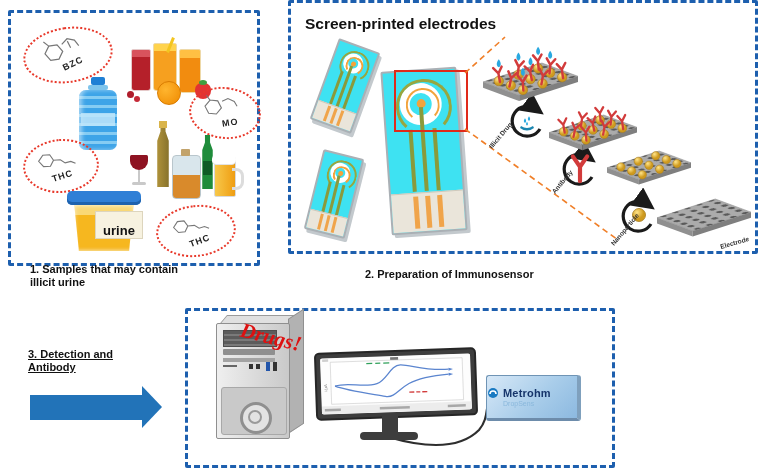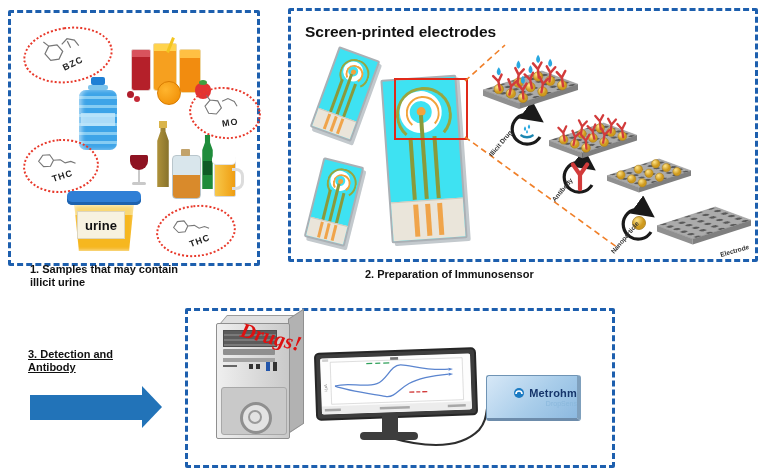--- a/index.html
+++ b/index.html
@@ -53,21 +53,21 @@
   .zoom-box{position:absolute;border:2px solid #e02a1a;background:transparent;}
   
   .tower-front{position:absolute;background:linear-gradient(90deg,#efefef,#c9c9c9);border:1px solid #8f8f8f;border-radius:2px;}
   .tower-front>div{position:absolute;}
   .drugs-text{position:absolute;font-family:"Liberation Serif",serif;font-style:italic;font-weight:bold;
               font-size:21px;color:#dd1111;transform:rotate(14deg);z-index:6;white-space:nowrap;}
   .monitor{position:absolute;background:#3d3d3d;border:2px solid #262626;border-radius:5px;padding:4px;transform:rotate(-2deg);}
   .screen{background:#fdfdfd;border-radius:2px;overflow:hidden;}
   .device{position:absolute;background:linear-gradient(135deg,#d7e8f7 0%,#a9cdea 55%,#8cb9e0 100%);
           border:1px solid #6f94b5;border-right:4px solid #7fa0bd;border-bottom:3px solid #6d8cab;border-radius:3px;
-          display:flex;flex-direction:column;align-items:flex-end;justify-content:center;}
+          display:flex;flex-direction:column;align-items:flex-start;justify-content:center;}
   .brand-row{display:flex;align-items:center;gap:4px;}
   .brand{font-weight:bold;font-size:11px;color:#16356b;letter-spacing:.2px;}
   .brand-sub{font-size:7px;color:#8ab8dc;margin-left:16px;margin-top:1px;}
   .big-arrow-shaft{position:absolute;background:#2273b8;}
   .big-arrow-head{position:absolute;width:0;height:0;border-left:20px solid #2273b8;
                   border-top:21px solid transparent;border-bottom:21px solid transparent;}
   svg text{font-family:"Liberation Sans",sans-serif;}
 </style>
 </head>
 <body>
@@ -126,39 +126,39 @@
     <div class="abs" style="left:12px;top:49px;width:2px;height:12px;background:#c9c9c9;"></div>
     <div class="abs" style="left:6px;top:61px;width:14px;height:3px;background:#c9c9c9;border-radius:2px;"></div>
     <div class="abs" style="left:88px;top:40px;width:20px;height:34px;background:linear-gradient(90deg,#f7c84a,#ef9d12);border:1px solid #d9d9d9;border-radius:2px;"></div>
     <div class="abs" style="left:86px;top:34px;width:24px;height:9px;background:#fff;border-radius:5px;box-shadow:0 1px 0 #e3e3e3;"></div>
     <div class="abs" style="left:106px;top:47px;width:9px;height:16px;border:3px solid #dcdcdc;border-left:none;border-radius:0 8px 8px 0;"></div>
   </div>
 
   <div class="abs" style="left:58px;top:178px;width:70px;height:62px;">
     <div class="cup-lid" style="left:-2px;top:0;width:74px;height:14px;"></div>
     <div class="cup-body" style="left:2px;top:14px;width:66px;height:46px;"></div>
-    <div class="cup-label" style="left:8px;top:20px;width:46px;height:26px;">
+    <div class="cup-label" style="left:26px;top:20px;width:46px;height:26px;align-items:flex-end;">
       <span>urine</span>
     </div>
   </div>
 
   <div class="mol" style="left:145px;top:192px;width:76px;height:48px;transform:rotate(-6deg);">
     <svg viewBox="0 0 40 24">
       <path d="M5,12 l4,-5 6,0 3,5 -3,5 -6,0 z M18,12 l6,0 4,3 5,-1 4,2" stroke="#777" fill="none" stroke-width="1"></path>
     </svg>
     <span class="mlabel" style="left:30px;top:29px;transform:rotate(-14deg);">THC</span>
   </div>
 </div>
 
 <div class="caption" style="left:30px;top:263px;width:250px;">
   <div>1. Samples that may contain</div>
   <div>illicit urine</div>
 </div>
 
-<div class="panel" style="left:288px;top:8px;width:464px;height:248px;">
+<div class="panel" style="left:288px;top:0;width:464px;height:248px;">
   <div class="caption" style="left:14px;top:12px;font-size:15.5px;">Screen-printed electrodes</div>
 
   <div class="strip strip-s" style="left:32px;top:40px;width:40px;height:82px;transform:rotate(20deg);">
     <div class="we-ring"></div>
       <div class="we-white"></div>
       <div class="we-orange"></div>
       <div class="we-core"></div>
       <div class="we-dot"></div>
     <div class="tr t1"></div>
       <div class="tr t2"></div>

